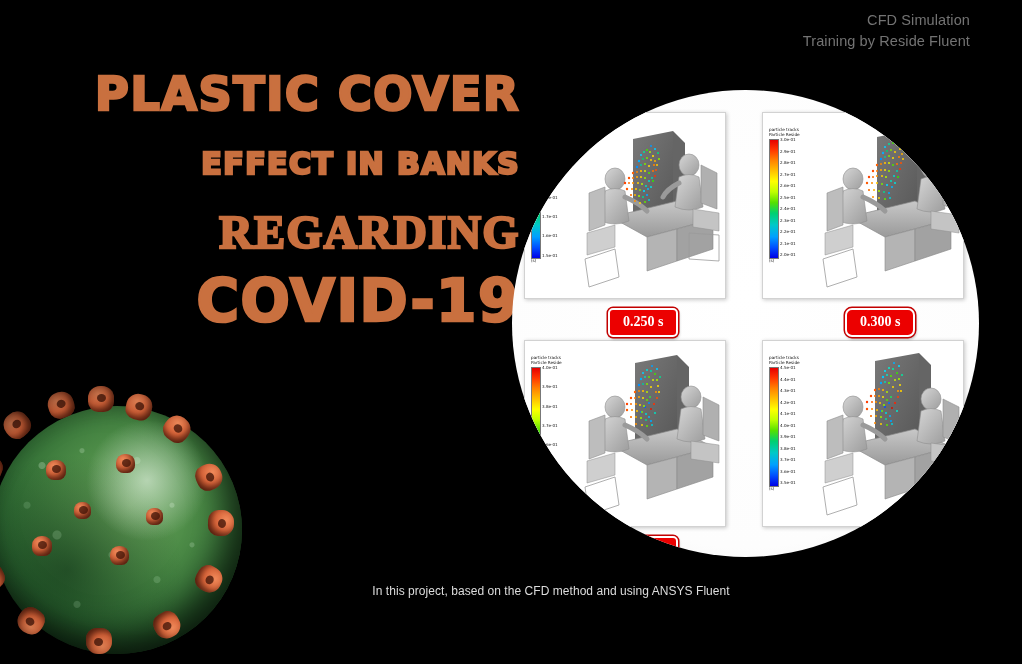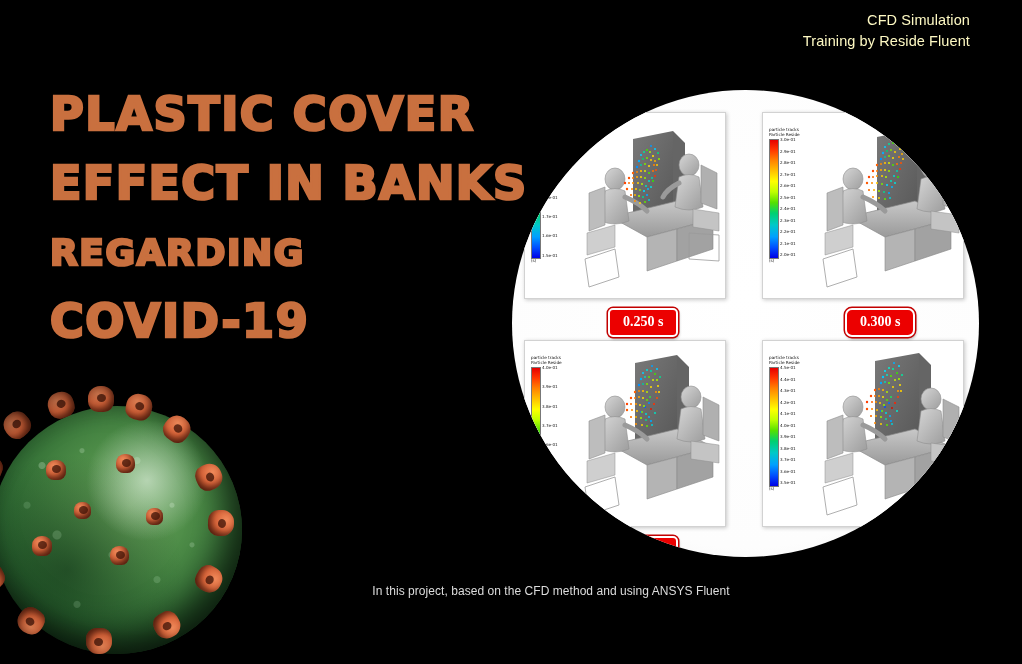--- a/index.html
+++ b/index.html
@@ -7,46 +7,46 @@
     width:1022px;height:664px;position:relative;overflow:hidden;
     background:#000;
     font-family:"Liberation Sans", sans-serif;
     -webkit-font-smoothing:antialiased;
   }
 
   
   #header{
     position:absolute;top:10px;right:52px;
     text-align:right;
-    color:#fef9c3;
+    color:#737373;
     font-size:14.5px;
     line-height:21px;
     letter-spacing:.1px;
     white-space:nowrap;
   }
 
   
   #title{
-    position:absolute;left:50px;top:80px;width:470px;
-    text-align:left;
+    position:absolute;left:50px;top:60px;width:470px;
+    text-align:right;
     color:#c9703f;
     font-family:"DejaVu Sans", sans-serif;
     font-weight:bold;
     font-size:47px;
     line-height:69px;
     letter-spacing:2.0px;
     text-transform:uppercase;
     -webkit-text-stroke:2.6px #c9703f;
     text-shadow:0 0 1px #c9703f;
   }
   #title .tline{display:block;white-space:nowrap;}
   #title .tline.l1{font-size:46px;letter-spacing:1.6px;}
-  #title .tline.l2{font-size:46px;letter-spacing:1.4px;}
-  #title .tline.l3{font-size:36px;letter-spacing:1.6px;}
-  #title .tline.l4{font-size:46px;letter-spacing:1.6px;}
+  #title .tline.l2{font-size:30px;letter-spacing:1.4px;}
+  #title .tline.l3{font-size:46px;letter-spacing:1.6px;font-family:Liberation Serif, serif;}
+  #title .tline.l4{font-size:58px;letter-spacing:1.6px;}
 
   
   #virus-wrap{
     position:absolute;left:-60px;top:360px;width:420px;height:320px;
     overflow:hidden;
   }
   #virus{
     position:absolute;left:0;top:0;width:420px;height:320px;
     
     -webkit-mask-image:radial-gradient(ellipse 60% 62% at 47% 52%,

